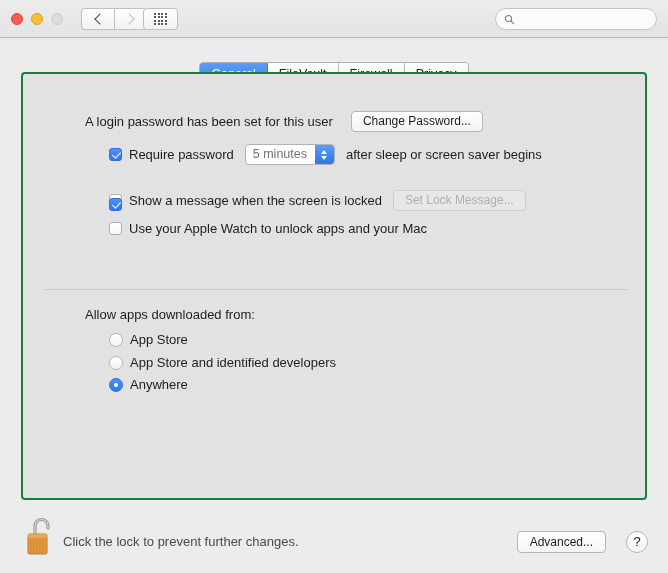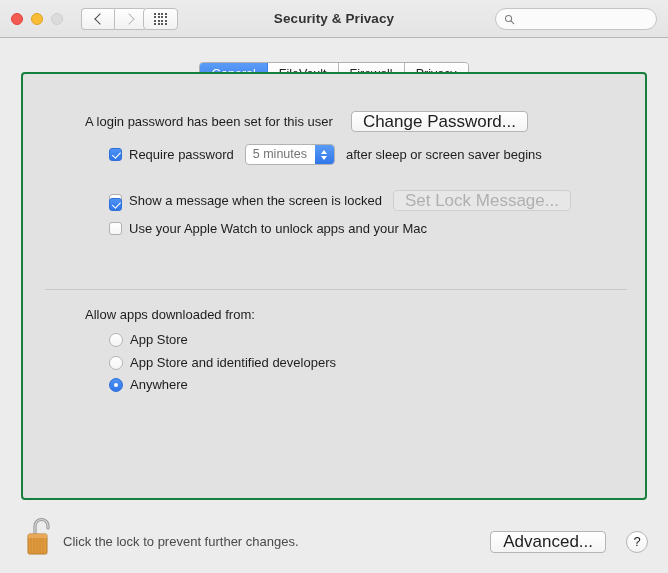--- a/index.html
+++ b/index.html
@@ -197,21 +197,21 @@
   .statictext { font-size: 13px; color: #1d1d1d; }
 
   
   .pushbtn {
     height: 21px;
     padding: 0 11px;
     background: linear-gradient(to bottom, #ffffff, #f4f4f4);
     border: 1px solid #b5b5b5;
     border-radius: 4px;
     font-family: "Liberation Sans", sans-serif;
-    font-size: 17px;
+    font-size: 12px;
     color: #1d1d1d;
     box-sizing: border-box;
     line-height: 19px;
     white-space: nowrap;
   }
   .pushbtn.disabled {
     color: #b0b0b0;
     background: #e7e7e7;
     border-color: #cfcfcf;
   }
@@ -394,21 +394,20 @@
           <i></i>
           <i></i>
           <i></i>
         <i></i>
           <i></i>
           <i></i>
           <i></i>
       </span>
     </div>
 
-    <div class="wintitle">Security &amp; Privacy</div>
 
     <div class="searchbox">
       <svg class="mag" viewBox="0 0 16 16">
         <circle cx="6.6" cy="6.6" r="4.4" fill="none" stroke="#7c7c7c" stroke-width="1.5"></circle>
         <line x1="10" y1="10" x2="14" y2="14" stroke="#7c7c7c" stroke-width="1.6" stroke-linecap="round"></line>
       </svg>
     </div>
   </div>
 
   <div class="tabbar">

